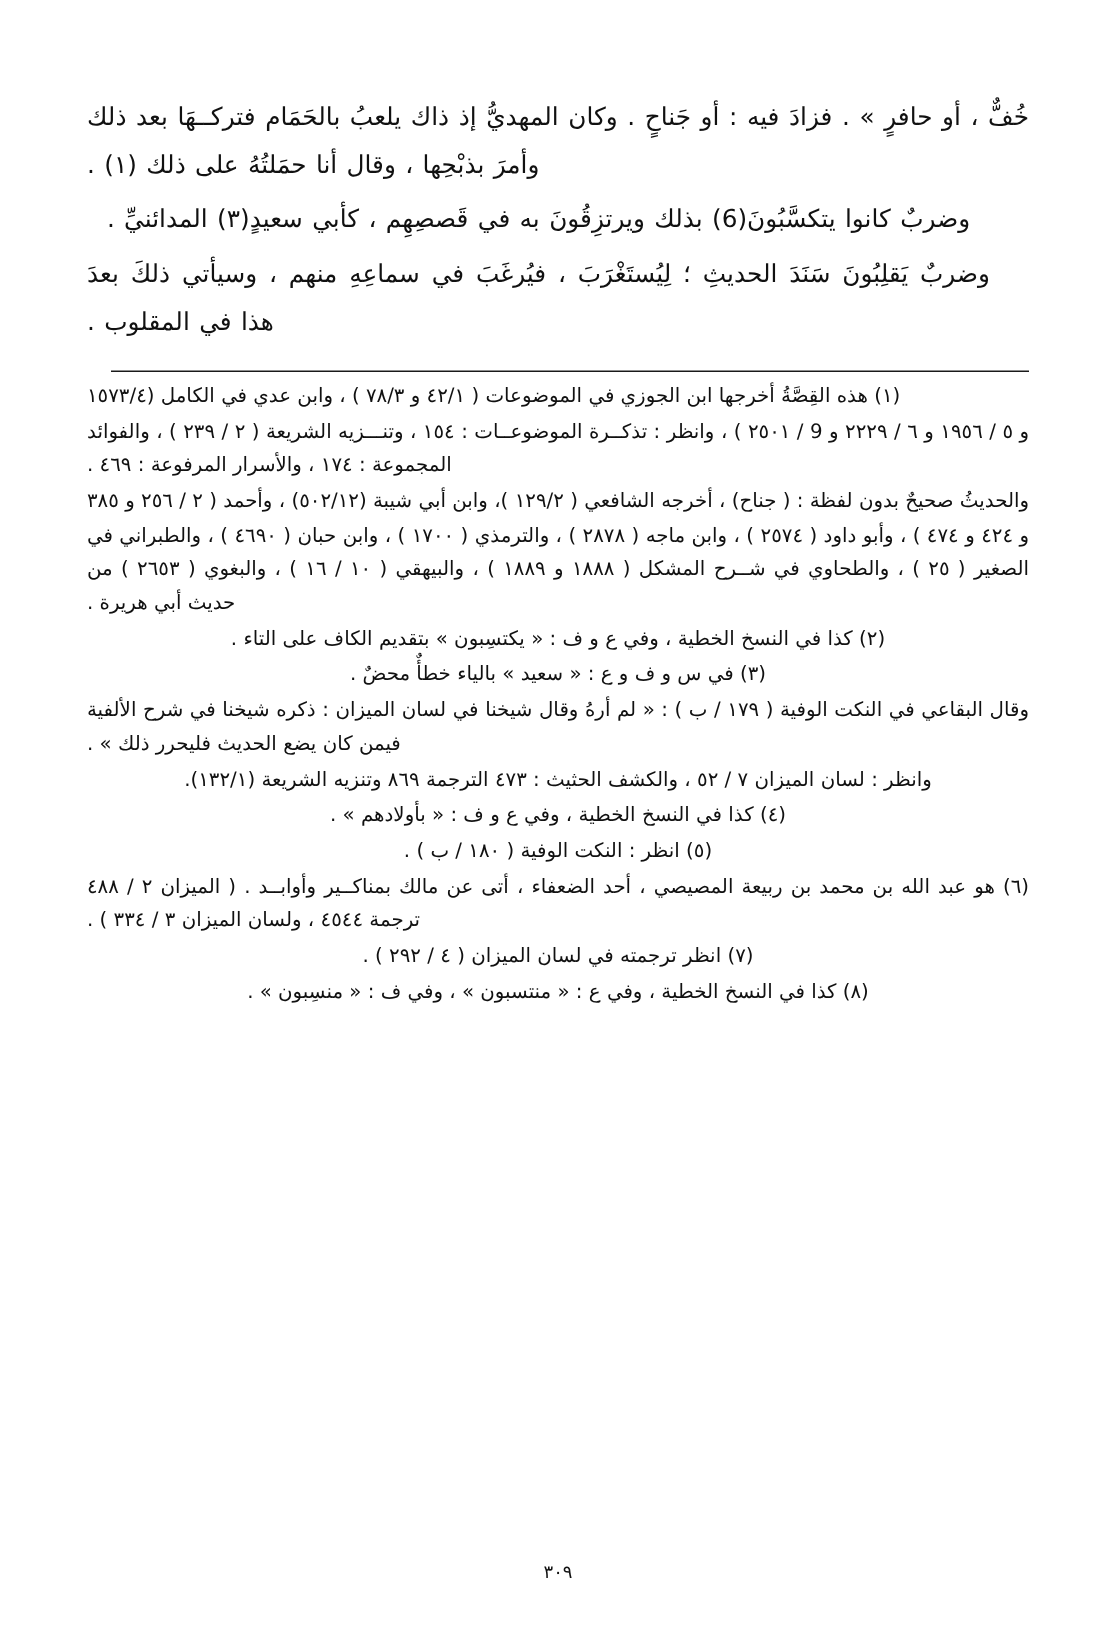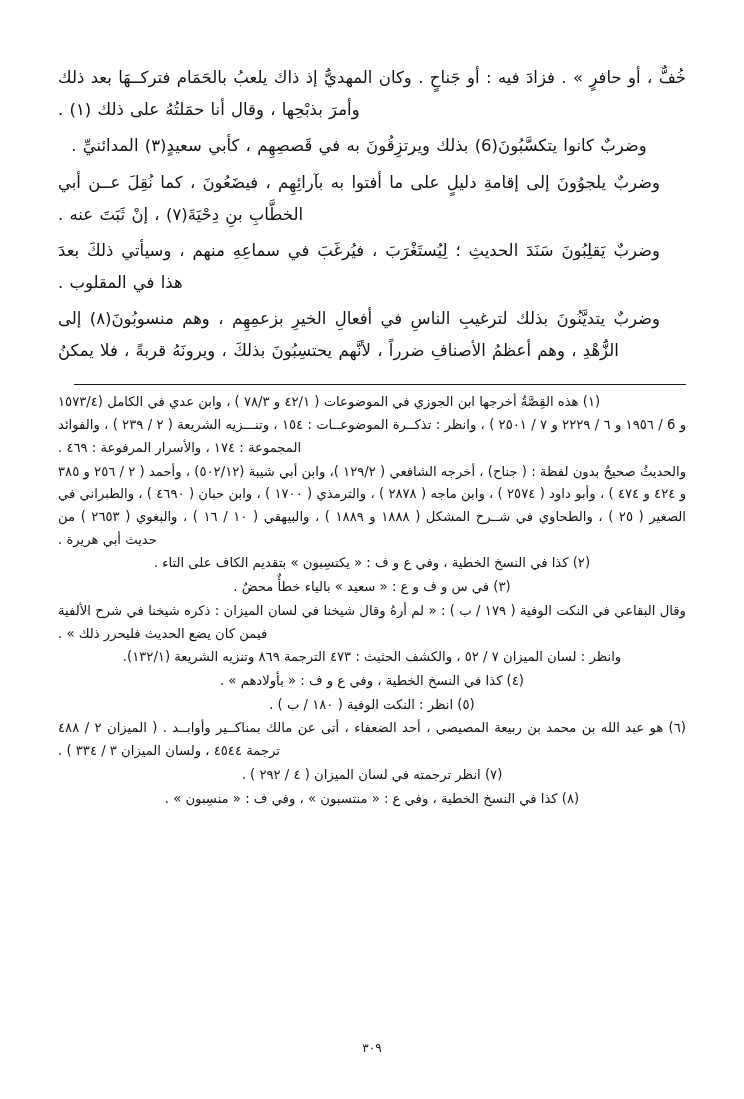--- a/index.html
+++ b/index.html
@@ -82,32 +82,30 @@
   .pnum-inner { display: inline-block; }
 </style>
 </head>
 <body>
 
 <div class="page">
 
   <div class="body-text">
     <p class="para no-indent">خُفٌّ ، أو حافرٍ » . فزادَ فيه : أو جَناحٍ . وكان المهديُّ إذ ذاك يلعبُ بالحَمَام فتركــهَا بعد ذلك وأمرَ بذبْحِها ، وقال أنا حمَلتُهُ على ذلك (١) .</p>
     <p class="para last-center">وضربٌ كانوا يتكسَّبُونَ(6) بذلك ويرتزِقُونَ به في قَصصِهِم ، كأبي سعيدٍ(٣) المدائنيِّ .</p>
-    <p class="para">وضربٌ يلجوُونَ إلى إقامةِ دليلٍ على ما أفتوا به بآرائِهِم ، فيضَعُونَ ، كما نُقِلَ عــن أبي الخطَّابِ بنِ دِحْيَةَ(٧) ، إنْ ثَبَتَ عنه .</p>
     <p class="para">وضربٌ يَقلِبُونَ سَنَدَ الحديثِ ؛ لِيُستَغْرَبَ ، فيُرغَبَ في سماعِهِ منهم ، وسيأتي ذلكَ بعدَ هذا في المقلوب .</p>
-    <p class="para">وضربٌ يتديَّنُونَ بذلك لترغيبِ الناسِ في أفعالِ الخيرِ بزعمِهِم ، وهم منسوبُونَ(٨) إلى الزُّهْدِ ، وهم أعظمُ الأصنافِ ضرراً ، لأنَّهم يحتسِبُونَ بذلكَ ، ويرونَهُ قربةً ، فلا يمكنُ</p>
   </div>
 
   <div class="rule-wrap">
     <div class="rule"></div>
   </div>
 
   <div class="notes">
     <p class="note">(١) هذه القِصَّةُ أخرجها ابن الجوزي في الموضوعات ( ٤٢/١ و ٧٨/٣ ) ، وابن عدي في الكامل (١٥٧٣/٤</p>
-    <p class="note">و 6 / ١٩٥٦ و ٦ / ٢٢٢٩ و ٧ / ٢٥٠١ ) ، وانظر : تذكــرة الموضوعــات : ١٥٤ ، وتنـــزيه الشريعة ( ٢ / ٢٣٩ ) ، والفوائد المجموعة : ١٧٤ ، والأسرار المرفوعة : ٤٦٩ .</p>
+    <p class="note">و ٥ / ١٩٥٦ و ٦ / ٢٢٢٩ و 9 / ٢٥٠١ ) ، وانظر : تذكــرة الموضوعــات : ١٥٤ ، وتنـــزيه الشريعة ( ٢ / ٢٣٩ ) ، والفوائد المجموعة : ١٧٤ ، والأسرار المرفوعة : ٤٦٩ .</p>
     <p class="note">والحديثُ صحيحٌ بدون لفظة : ( جناح) ، أخرجه الشافعي ( ١٢٩/٢ )، وابن أبي شيبة (٥٠٢/١٢) ، وأحمد ( ٢ / ٢٥٦ و ٣٨٥ و ٤٢٤ و ٤٧٤ ) ،   وأبو داود ( ٢٥٧٤ ) ، وابن ماجه ( ٢٨٧٨ ) ، والترمذي ( ١٧٠٠ ) ، وابن حبان ( ٤٦٩٠ ) ، والطبراني في الصغير ( ٢٥ ) ، والطحاوي في شــرح المشكل ( ١٨٨٨ و ١٨٨٩ ) ، والبيهقي ( ١٠ / ١٦ ) ، والبغوي ( ٢٦٥٣ ) من حديث أبي هريرة .</p>
     <p class="note center-last">(٢) كذا في النسخ الخطية ، وفي ع و ف : « يكتسِبون » بتقديم الكاف على التاء .</p>
     <p class="note center-last">(٣) في س و ف و ع : « سعيد » بالياء خطأٌ محضٌ .</p>
     <p class="note">وقال البقاعي في النكت الوفية ( ١٧٩ / ب ) : « لم أرهُ وقال شيخنا في لسان الميزان : ذكره شيخنا في شرح الألفية فيمن كان يضع الحديث فليحرر ذلك » .</p>
     <p class="note center-last">وانظر : لسان الميزان ٧ / ٥٢ ، والكشف الحثيث : ٤٧٣ الترجمة ٨٦٩ وتنزيه الشريعة (١٣٢/١).</p>
     <p class="note center-last">(٤) كذا في النسخ الخطية ، وفي ع و ف : « بأولادهم » .</p>
     <p class="note center-last">(٥) انظر : النكت الوفية ( ١٨٠ / ب ) .</p>
     <p class="note">(٦) هو عبد الله بن محمد بن ربيعة المصيصي ، أحد الضعفاء ، أتى عن مالك بمناكــير وأوابــد . ( الميزان ٢ / ٤٨٨ ترجمة ٤٥٤٤ ، ولسان الميزان ٣ / ٣٣٤ ) .</p>
     <p class="note center-last">(٧) انظر ترجمته في لسان الميزان ( ٤ / ٢٩٢ ) .</p>
     <p class="note center-last">(٨) كذا في النسخ الخطية ، وفي ع : « منتسبون » ، وفي ف : « منسِبون » .</p>

